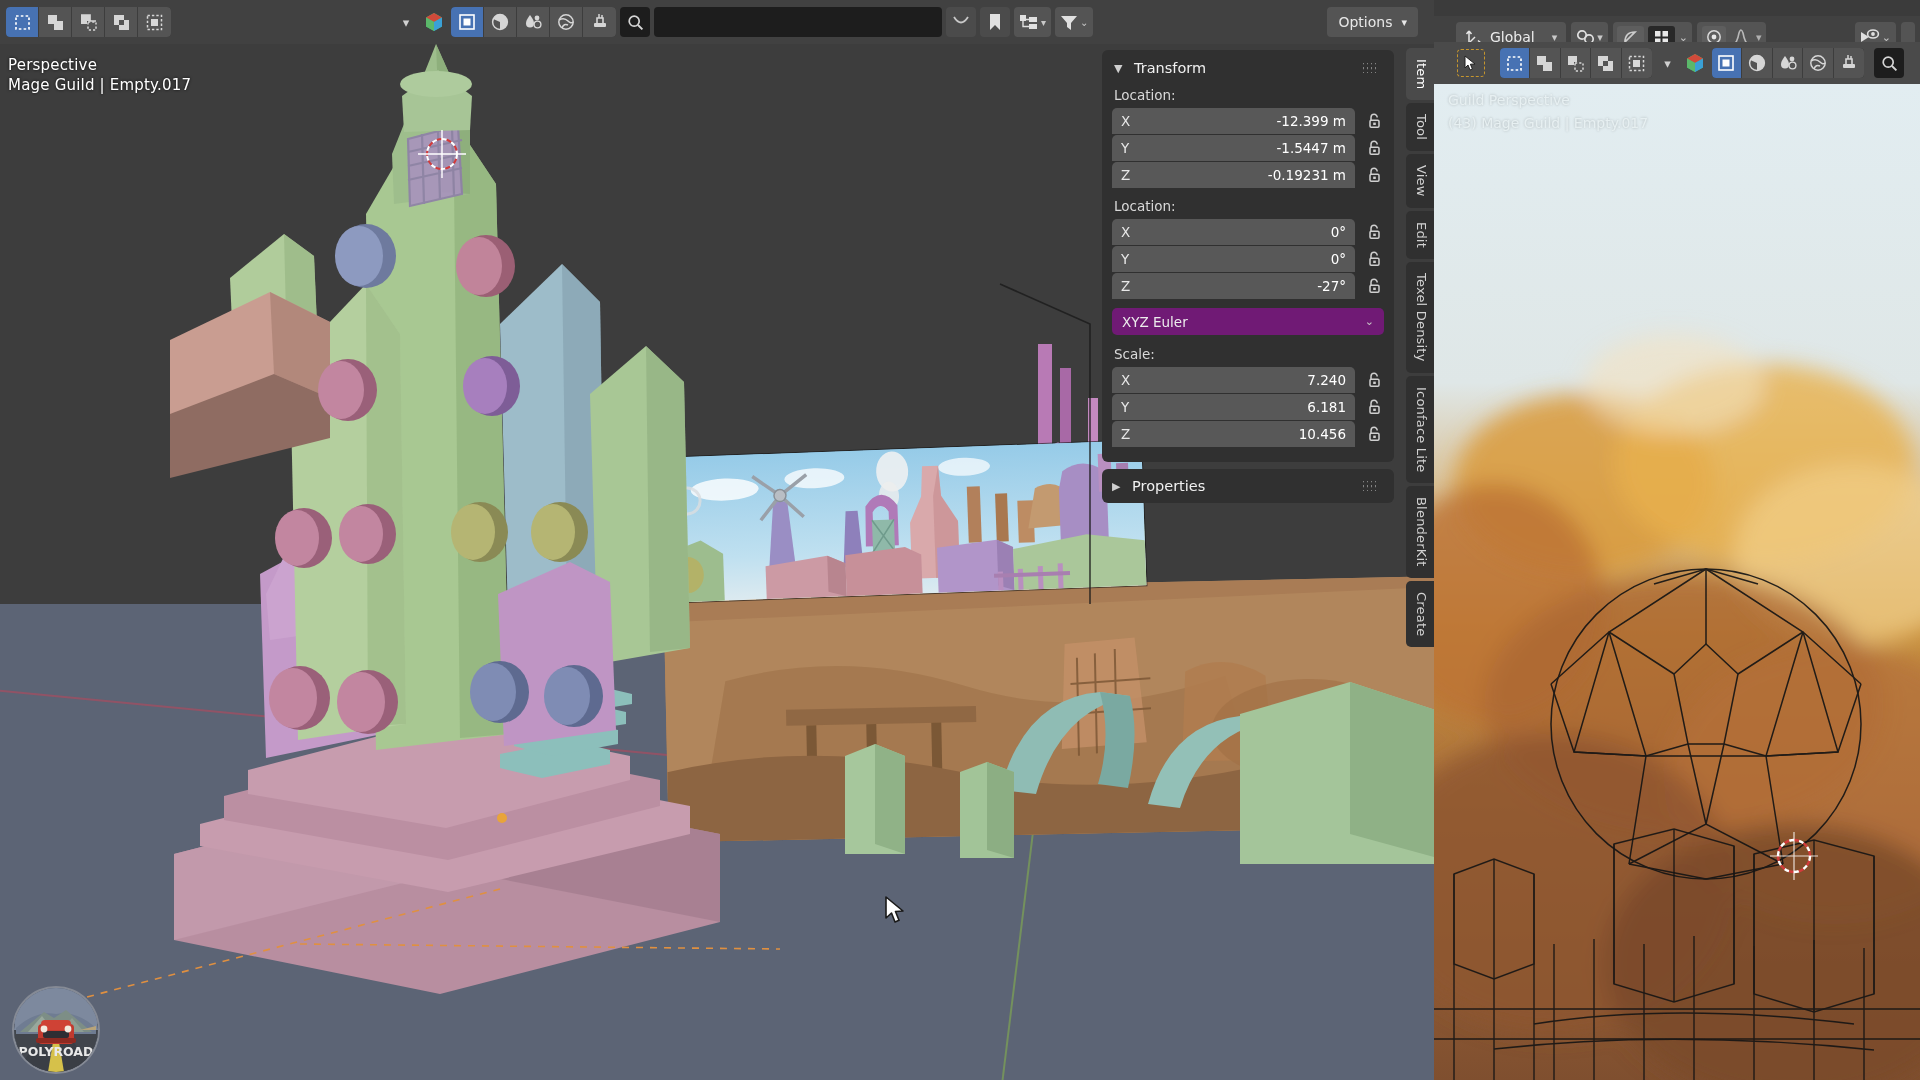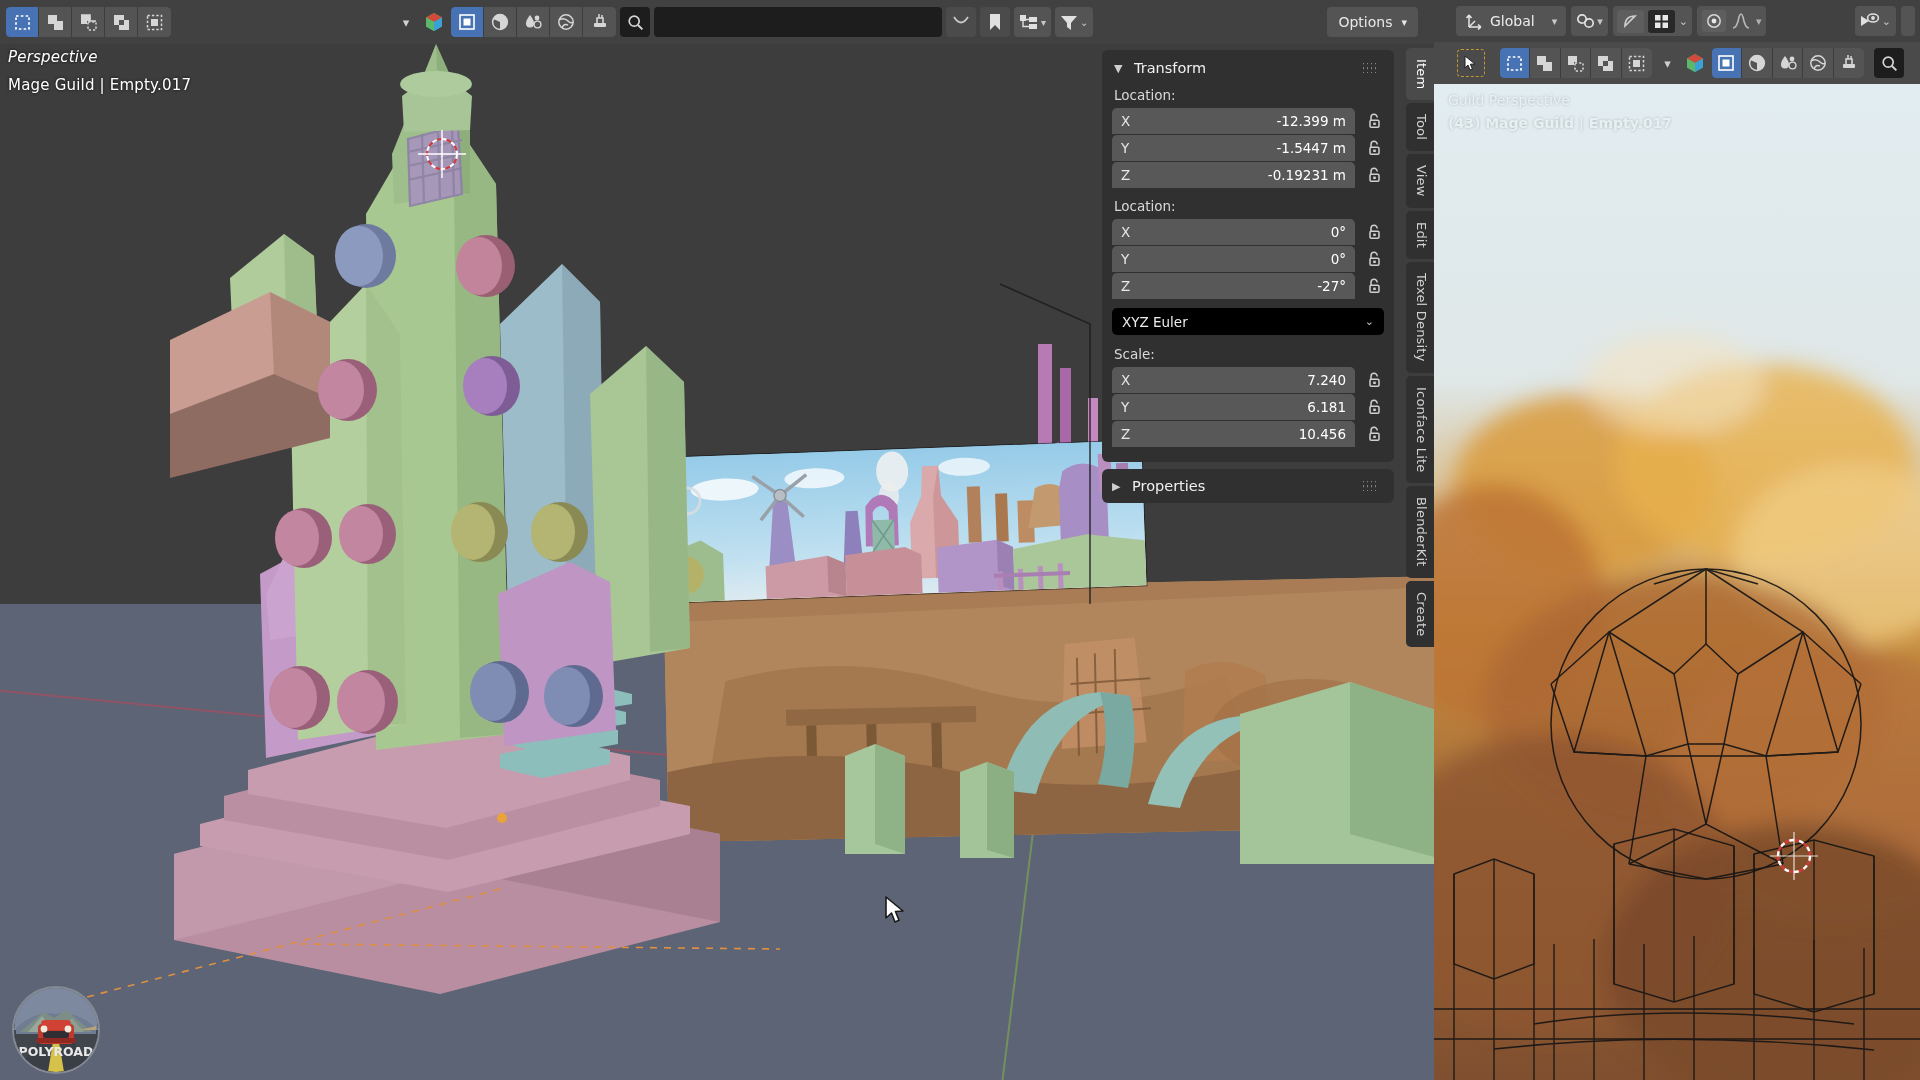--- a/index.html
+++ b/index.html
@@ -57,21 +57,21 @@
   #scene {
     position: absolute; left: 0; top: 44px; width: 1434px; height: 1036px;
     overflow: hidden;
     background: linear-gradient(#3d3d3d 0%, #3d3d3d 58%, #5d6576 58.05%, #5b6374 100%);
   }
   .overlay-text {
     position: absolute; left: 8px; font-size: 15px; color: #ffffff;
     text-shadow: 0 0 3px rgba(0,0,0,.85); letter-spacing: .2px; z-index: 30;
     pointer-events: none;
   }
-  #vp-persp { top: 4px; font-style: italic; }
+  #vp-persp { top: 12px; }
   #vp-object { top: 32px; text-align: center; }
 
   
   .floor {
     position: absolute; left: -80px; top: 560px; width: 1600px; height: 520px;
     background: #5c6475;
   }
   .grid-line-x {
     position: absolute; height: 2px; background: rgba(190,70,90,.55);
     transform-origin: left center;
@@ -123,21 +123,21 @@
     align-items: center; padding: 0 9px; cursor: ew-resize; color: #fff;
     font-size: 13.5px;
   }
   .numfield .axis { color: #e8e8e8; }
   .numfield .val { margin-left: auto; }
   .stack .numfield:first-child { border-radius: 5px 5px 0 0; }
   .stack .numfield:last-child { border-radius: 0 0 5px 5px; }
   .stack { margin-bottom: 9px; }
   .lock { width: 20px; height: 20px; display:flex; align-items:center; justify-content:center; cursor: pointer; }
   .dropdown {
-    height: 27px; background: #000000; border-radius: 5px; display: flex;
+    height: 27px; background: #701a75; border-radius: 5px; display: flex;
     align-items: center; padding: 0 10px; cursor: pointer; margin-bottom: 10px;
     color: #ececec; font-size: 13.5px;
   }
   .dropdown .dd-chev { margin-left: auto; color: #c8c8c8; font-size: 11px; }
 
   
   #vtabs {
     position: absolute; right: 0px; top: 48px; width: 40px; z-index: 36;
     display: flex; flex-direction: column; align-items: flex-end; gap: 3px;
   }
@@ -161,30 +161,30 @@
 
   
   #right-viewport {
     position: absolute; left: 1434px; top: 0; width: 486px; height: 1080px;
     overflow: hidden; background: #3b3b3b;
   }
   .rv-header {
     position: absolute; left:0; width: 486px; height: 42px; background: #414141;
     display: flex; align-items: center; gap: 5px; padding: 0 5px; z-index: 20;
   }
-  #rv-header-1 { top: 0; }
+  #rv-header-1 { top: 16px; }
   #rv-header-2 { top: 42px; background: #4a4a4a; }
   #rv-scene {
     position: absolute; left: 0; top: 84px; width: 486px; height: 996px;
     overflow: hidden;
     background: linear-gradient(#dce9ee 0%, #dfe9ec 22%, #cfd5d2 34%, #c99d63 46%, #c48b4a 60%, #a86c38 78%, #8a5630 100%);
   }
   .rv-overlay { position: absolute; left: 14px; color: #eaf2f3; font-size: 14px; text-shadow: 0 0 3px rgba(0,0,0,.35); opacity:.72; }
   #rv-txt1 { top: 8px; }
-  #rv-txt2 { top: 31px; font-weight: bold; }
+  #rv-txt2 { top: 31px; }
 
   svg { display: block; }
 </style>
 </head>
 <body>
 
 <div id="root">
 
   <div id="left-viewport">
 

